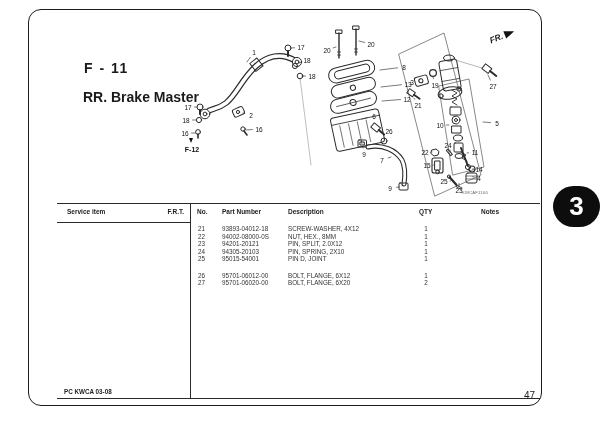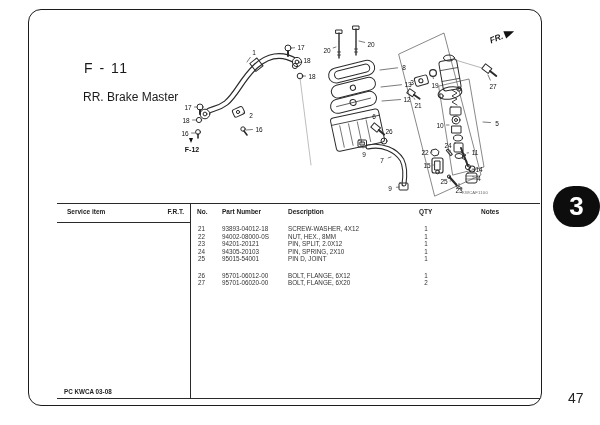--- a/index.html
+++ b/index.html
@@ -1,21 +1,21 @@
 <!DOCTYPE html>
 <html><head>
 <meta charset="utf-8">
 <style>
   html,body{margin:0;padding:0;background:#e8e8e8;}
   .canvas{position:relative;width:600px;height:425px;background:#ffffff;overflow:hidden;
           font-family:"Liberation Sans",sans-serif;color:#1a1a1a;}
   .page-border{position:absolute;left:28px;top:9px;width:512px;height:395px;
                border:1.6px solid #1c1c1c;border-radius:13px;}
-  .figcode{position:absolute;left:84px;top:60px;font-size:14px;font-weight:normal;letter-spacing:1.5px;}
-  .figtitle{position:absolute;left:83px;top:90px;font-size:12px;font-weight:normal;line-height:14px;text-align:right;}
+  .figcode{position:absolute;left:84px;top:60px;font-size:14px;font-weight:bold;letter-spacing:1.5px;}
+  .figtitle{position:absolute;left:83px;top:90px;font-size:14px;font-weight:bold;line-height:14px;text-align:right;}
   svg#art{position:absolute;left:0;top:0;}
   #callouts .callout{position:absolute;transform:translate(-50%,-50%);font-size:6.5px;color:#111;
                      white-space:nowrap;}
   #callouts .callout.bold{font-weight:bold;font-size:7px;}
   .fr-label{position:absolute;left:489px;top:31px;transform:rotate(-21deg);display:flex;
             align-items:center;gap:2px;}
   .fr-label .fr-text{font-size:8.5px;font-weight:bold;font-style:italic;}
   .fr-label .fr-arrow{width:0;height:0;border-top:4px solid transparent;
             border-bottom:4px solid transparent;border-left:10px solid #111;}
   .diagcode{position:absolute;left:462px;top:190px;font-size:4.2px;color:#666;letter-spacing:.2px;}
@@ -33,21 +33,21 @@
   .th-desc{left:288px;top:208px;}
   .th-qty{left:419px;top:208px;}
   .th-notes{left:481px;top:208px;}
   #rows{position:absolute;left:192px;top:225px;width:346px;}
   .trow{display:grid;grid-template-columns:30px 66px 120px 36px 60px;height:7.5px;
         font-size:6.3px;line-height:7.5px;color:#333;white-space:nowrap;}
   .trow.spacer{height:9px;}
   .trow .c-no{padding-left:6px;}
   .trow .c-qty{text-align:center;}
   .footcode{position:absolute;left:64px;top:388px;font-size:6.3px;font-weight:bold;color:#222;}
-  .pagenum{position:absolute;left:568px;top:390px;font-size:14px;color:#222;}
+  .pagenum{position:absolute;left:524px;top:390px;font-size:10px;color:#222;}
   .tab3{position:absolute;left:553px;top:186px;width:47px;height:41px;background:#0d0d0d;
         border-radius:20.5px;display:flex;align-items:center;justify-content:center;}
   .tab3 span{color:#fff;font-size:26px;font-weight:bold;}
 </style>
 </head>
 <body>
 
 <div class="canvas">
   <div class="page-border"></div>
 

